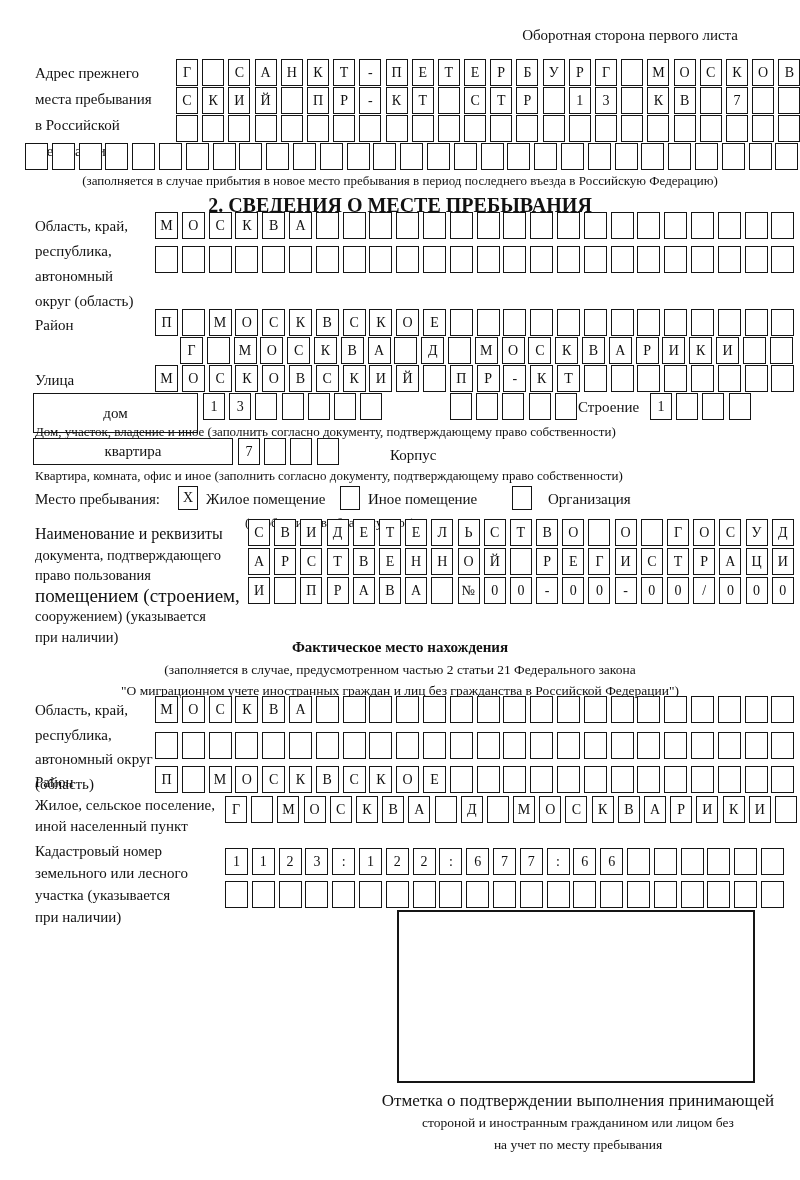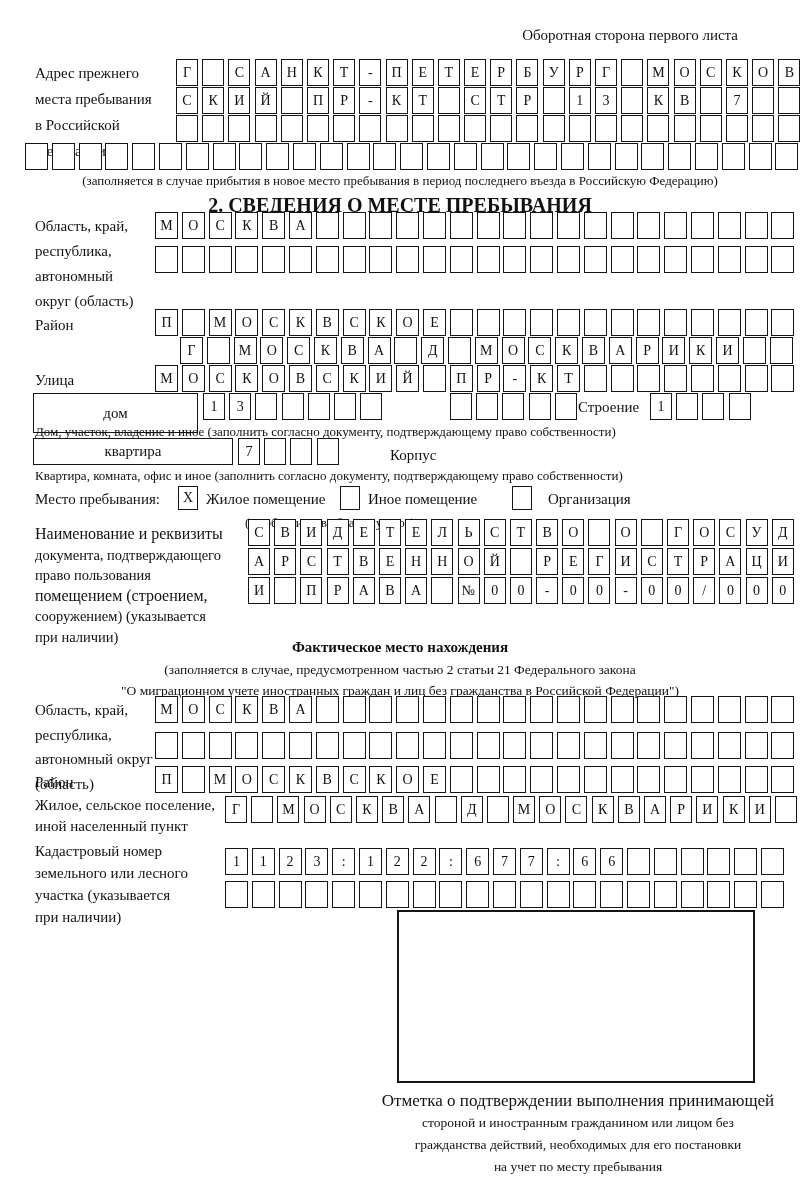--- a/index.html
+++ b/index.html
@@ -339,21 +339,21 @@
   <div class="abs chkbox" style="left:340px;top:486px;"></div>
   <div class="abs lbl" style="left:368px;top:486px;">Иное помещение</div>
   <div class="abs chkbox" style="left:512px;top:486px;"></div>
   <div class="abs lbl" style="left:548px;top:486px;">Организация</div>
   <div class="abs cap ctr" style="left:100px;top:515px;width:460px;">(Необходимо выбрать нужное)</div>
 
   <div class="abs" style="left:35px;top:524px;">
     <div class="lbl" style="font-size:16px;line-height:20.5px;">Наименование и реквизиты</div>
     <div class="lbl" style="font-size:14.5px;line-height:20.5px;">документа, подтверждающего</div>
     <div class="lbl" style="font-size:14.5px;line-height:20.5px;">право пользования</div>
-    <div class="lbl" style="font-size:16px;line-height:20.5px;">помещением (строением,</div>
+    <div class="lbl" style="font-size:19px;line-height:20.5px;">помещением (строением,</div>
     <div class="lbl" style="font-size:14.5px;line-height:20.5px;">сооружением) (указывается</div>
     <div class="lbl" style="font-size:14.5px;line-height:20.5px;">при наличии)</div>
   </div>
   <div class="abs cellrow" style="left:248px;top:519px;">
       <span class="cell">С</span>
       <span class="cell">В</span>
       <span class="cell">И</span>
       <span class="cell">Д</span>
       <span class="cell">Е</span>
       <span class="cell">Т</span>
@@ -590,17 +590,16 @@
       <span class="cell"></span>
       <span class="cell"></span>
       <span class="cell"></span>
       <span class="cell"></span>
     </div>
 
   <div class="abs stamp" style="left:397px;top:910px;width:358px;height:173px;"></div>
   <div class="abs" style="left:368px;top:1090px;width:420px;">
     <div class="cap ctr" style="font-size:17px;line-height:22px;white-space:normal;">Отметка о подтверждении выполнения принимающей</div>
     <div class="cap ctr" style="font-size:13.5px;line-height:22px;white-space:normal;">стороной и иностранным гражданином или лицом без</div>
-    <div class="cap ctr" style="font-size:13.5px;line-height:22px;white-space:normal;">гражданства действий, необходимых для его постановки</div>
     <div class="cap ctr" style="font-size:13.5px;line-height:22px;white-space:normal;">на учет по месту пребывания</div>
   </div>
 
 </div>
 
 </body></html>

